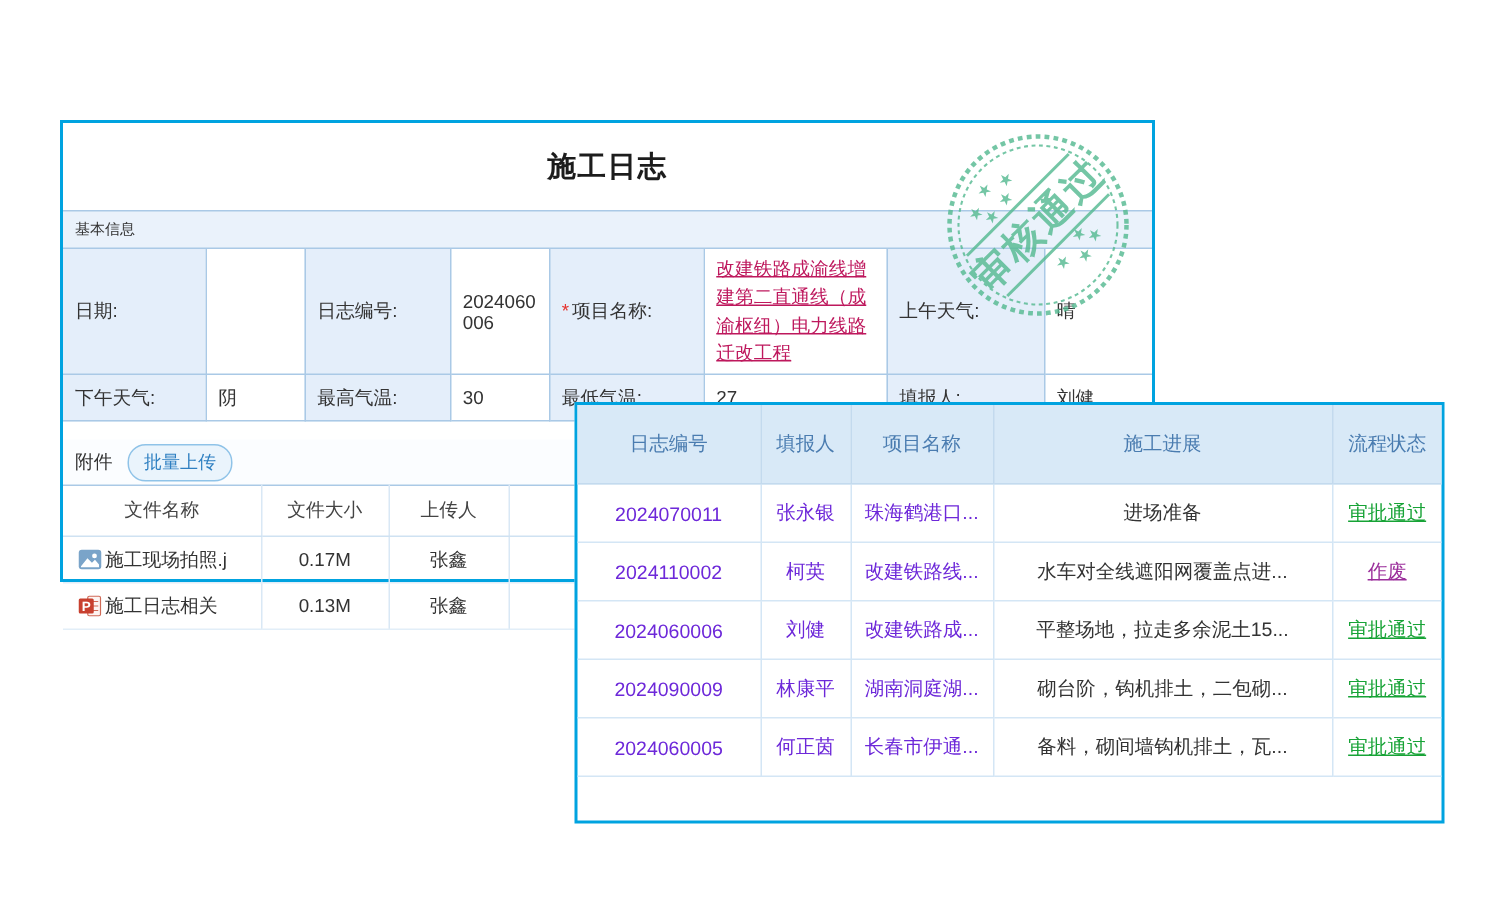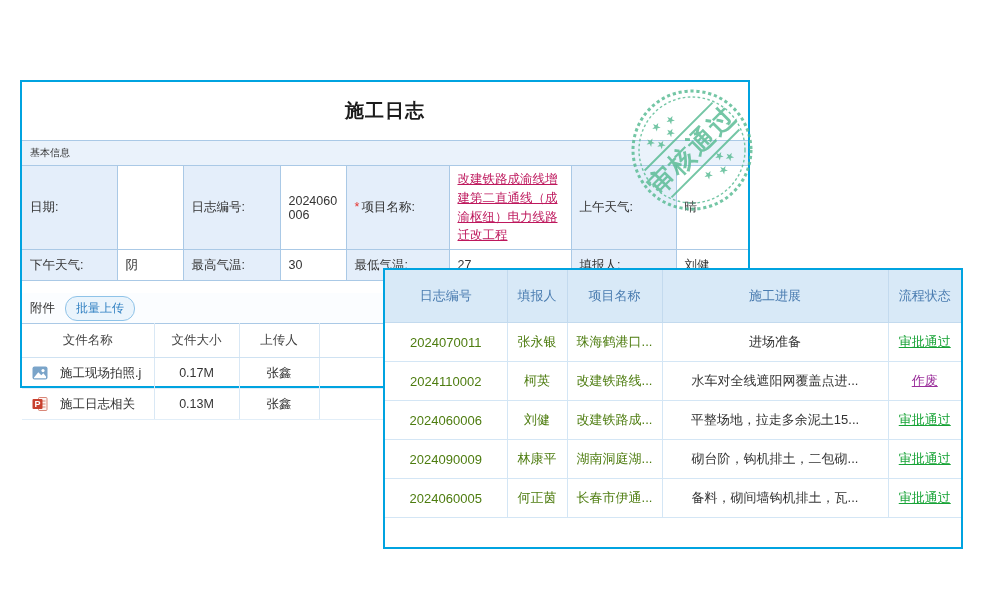--- a/index.html
+++ b/index.html
@@ -3,21 +3,21 @@
 <meta charset="utf-8">
 <style>
   html,body{margin:0;padding:0;}
   body{
     width:1000px;height:600px;position:relative;overflow:hidden;
     background:#ffffff;
     font-family:"Liberation Sans","DejaVu Sans",sans-serif;
     color:#333;
   }
   .panel{position:absolute;background:#fff;border:2px solid #00a3e0;box-sizing:border-box;}
-  #form-panel{left:20px;top:80px;width:730px;height:308px;z-index:1;}
+  #form-panel{left:40px;top:80px;width:730px;height:308px;z-index:1;}
   #list-panel{left:383px;top:268px;width:580px;height:281px;z-index:2;}
   #stamp{position:absolute;left:628px;top:86px;width:128px;height:128px;z-index:3;opacity:.82;pointer-events:none;}
 
   
   .panel-title{height:58px;display:flex;align-items:center;justify-content:center;
     font-size:19px;font-weight:bold;color:#1c1c1c;letter-spacing:1px;}
   .section-bar{height:24px;background:#eaf2fb;border-top:1px solid #aac9e6;border-bottom:1px solid #aac9e6;
     display:flex;align-items:center;padding-left:8px;font-size:10px;color:#333;}
   .form-table{width:100%;border-collapse:collapse;table-layout:fixed;font-size:12.5px;color:#333;}
   .form-table td{border:1px solid #aac9e6;padding:4px 8px;vertical-align:middle;box-sizing:border-box;}
@@ -36,34 +36,34 @@
   .attach-toolbar{height:30px;display:flex;align-items:center;gap:10px;padding-left:8px;
     font-size:12.5px;background:#fbfdff;}
   .upload-btn{background:#eaf4fc;border:1px solid #8fc3e8;color:#2e7fc1;border-radius:12px;
     font-size:12px;padding:3px 10px;cursor:pointer;font-family:inherit;}
   .attach-table{width:100%;border-collapse:collapse;table-layout:fixed;font-size:12.5px;color:#333;}
   .attach-table th{font-weight:normal;color:#444;border-top:1px solid #aac9e6;border-bottom:1px solid #cfe2f2;
     border-right:1px solid #d9e8f5;padding:8px 4px;}
   .attach-table td{border-bottom:1px solid #e2eef8;border-right:1px solid #d9e8f5;padding:6px 4px;
     text-align:center;height:18px;white-space:nowrap;overflow:hidden;}
   .attach-table th:last-child,.attach-table td:last-child{border-right:none;}
-  .file-name-cell{display:flex;align-items:center;gap:12px;padding-left:6px;text-align:center;}
+  .file-name-cell{display:flex;align-items:center;gap:2px;padding-left:6px;text-align:center;}
   .file-name-cell span{white-space:nowrap;overflow:hidden;}
 
   
   .list-title{height:42px;display:flex;align-items:center;justify-content:center;
     font-size:19px;font-weight:bold;color:#1c1c1c;letter-spacing:1px;}
   .list-table{width:100%;border-collapse:collapse;table-layout:fixed;font-size:13px;}
   .list-table th{background:#d8e9f7;color:#4a7cb0;font-weight:normal;height:50px;
     border:1px solid #c3daee;}
   .list-table td{height:36px;border:1px solid #d4e6f5;text-align:center;white-space:nowrap;overflow:hidden;}
   .list-table th:first-child,.list-table td:first-child{border-left:none;}
   .list-table th:last-child,.list-table td:last-child{border-right:none;}
   .list-table th{border-top:none;}
-  .blue-link{color:#4d7c0f;cursor:pointer;}
+  .blue-link{color:#6d28d9;cursor:pointer;}
   .progress-cell{text-align:left;padding:0 8px;color:#333;}
   .status{text-decoration:underline;cursor:pointer;}
   .status.approved{color:#17a336;}
   .status.voided{color:#9b2f9b;}
 </style>
 </head>
 <body>
 
 <div class="panel" id="form-panel">
   <div class="panel-title">施工日志</div>

